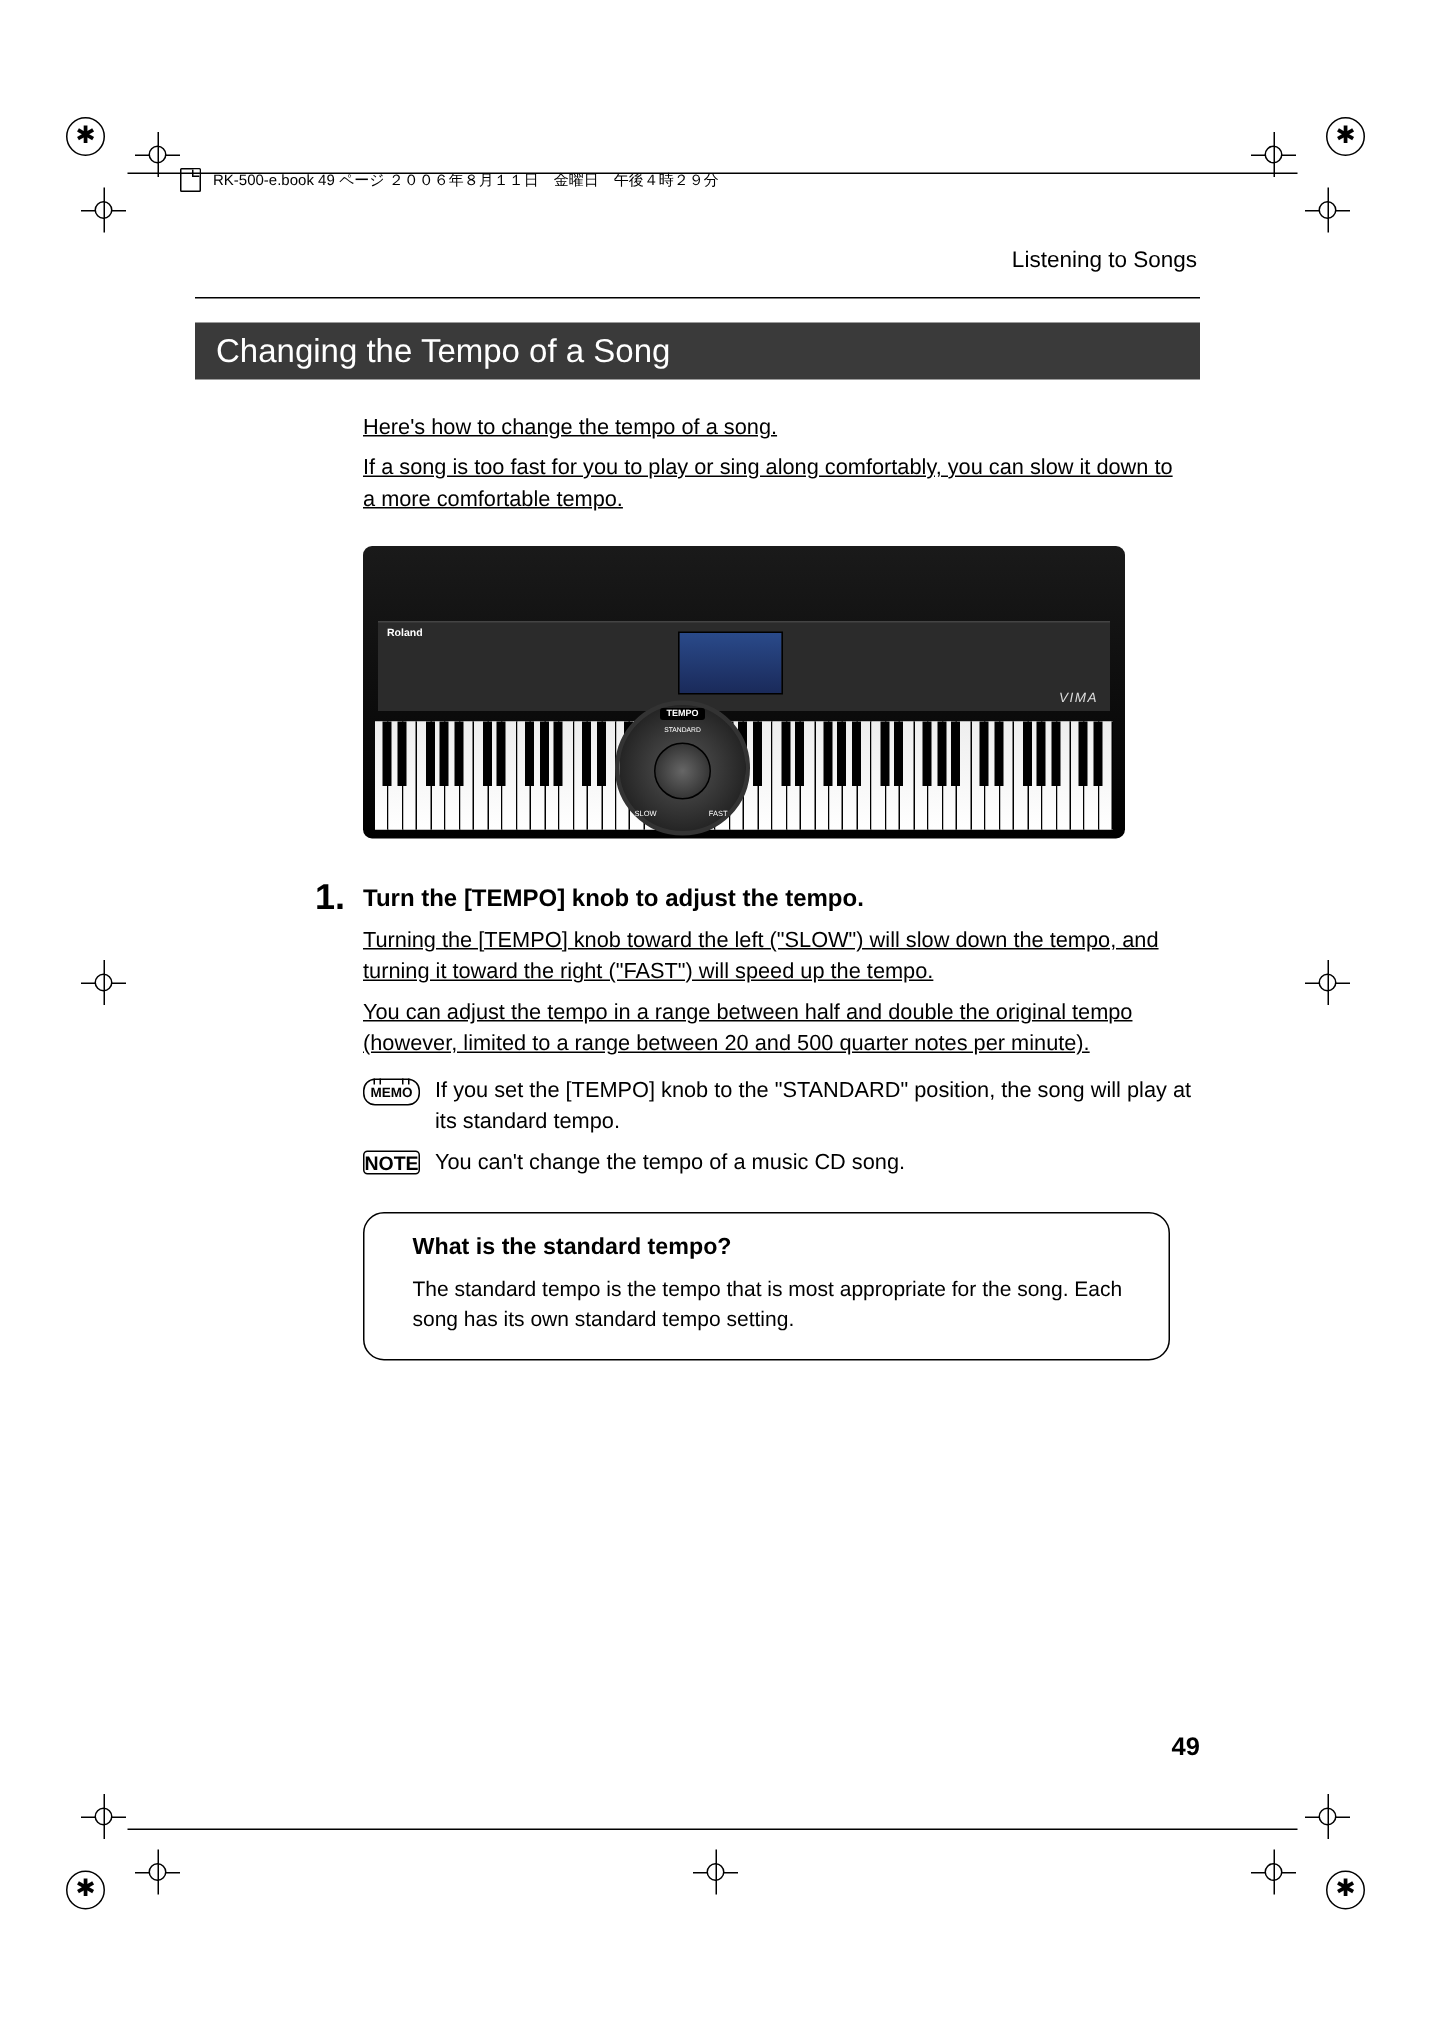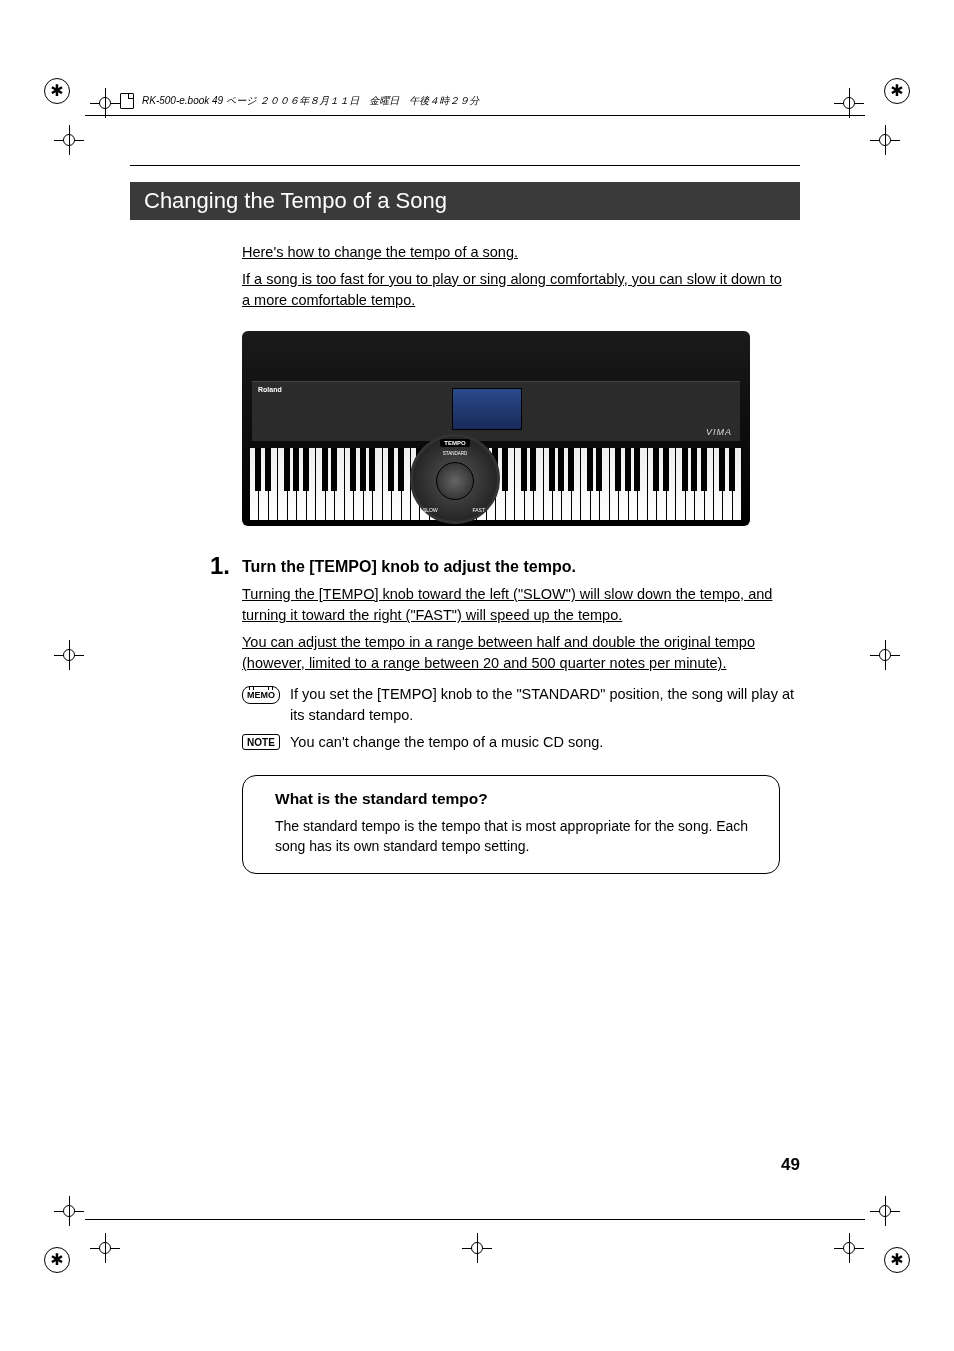--- a/index.html
+++ b/index.html
@@ -28,27 +28,26 @@
     width: 12px; height: 12px; border: 1px solid #000; border-radius: 50%;
     background: #fff; position: absolute;
   }
 
   .big-circle { width: 26px; height: 26px; border: 1.5px solid #000; border-radius: 50%; position: absolute;
     display:flex; align-items:center; justify-content:center; }
   .big-circle .hatch { font-size: 16px; line-height:16px; }
 
   .meta-line {
     position: absolute;
-    top: 93px;
+    top: 112px;
     left: 120px;
     font-size: 10px;
     display: flex;
     align-items: center;
     gap: 8px;
-    font-style: italic;
   }
 
   .page-frame {
     position: absolute;
     top: 115px;
     left: 85px;
     width: 780px;
     height: 1105px;
     border-top: 1px solid #000;
     border-bottom: 1px solid #000;
@@ -174,21 +173,21 @@
     margin-top: 2px;
     position:relative;
   }
   .memo-icon::before { content:""; position:absolute; top:-1.5px; left:6px; width:3px; height:4px;
     border-left:1.5px solid #000; border-right:1.5px solid #000;}
   .memo-icon::after { content:""; position:absolute; top:-1.5px; right:6px; width:3px; height:4px;
     border-left:1.5px solid #000; border-right:1.5px solid #000;}
   .note-icon {
     width: 38px; height: 16px;
     border: 1.5px solid #000; border-radius: 3px;
-    font-size: 10px; font-weight: 700;
+    font-size: 13px; font-weight: 700;
     display: flex; align-items: center; justify-content: center;
     flex-shrink: 0;
     margin-top: 2px;
   }
   .icon-row .txt { font-size: 14.5px; line-height: 1.45; flex:1;}
 
   .info-box {
     margin: 22px 0 0 112px;
     width: 538px;
     border: 1.5px solid #000;
@@ -267,20 +266,21 @@
   <span style="width:14px;height:16px;border:1px solid #000;border-radius:1px;display:inline-block;position:relative;">
     <span style="position:absolute;top:0;right:0;width:5px;height:5px;border-left:1px solid #000;border-bottom:1px solid #000;background:#fff;"></span>
   </span>
   <span>RK-500-e.book  49 ページ  ２００６年８月１１日　金曜日　午後４時２９分</span>
 </div>
 
 <div class="page-frame"></div>
 
 <div class="content">
 
+  <div class="breadcrumb">Listening to Songs</div>
   <hr class="hr">
 
   <div class="section-title-bar">Changing the Tempo of a Song</div>
 
   <div class="body-block">
     <p>Here's how to change the tempo of a song.</p>
     <p>If a song is too fast for you to play or sing along comfortably, you can slow it down to a more comfortable tempo.</p>
   </div>
 
   <div class="keyboard-img">

